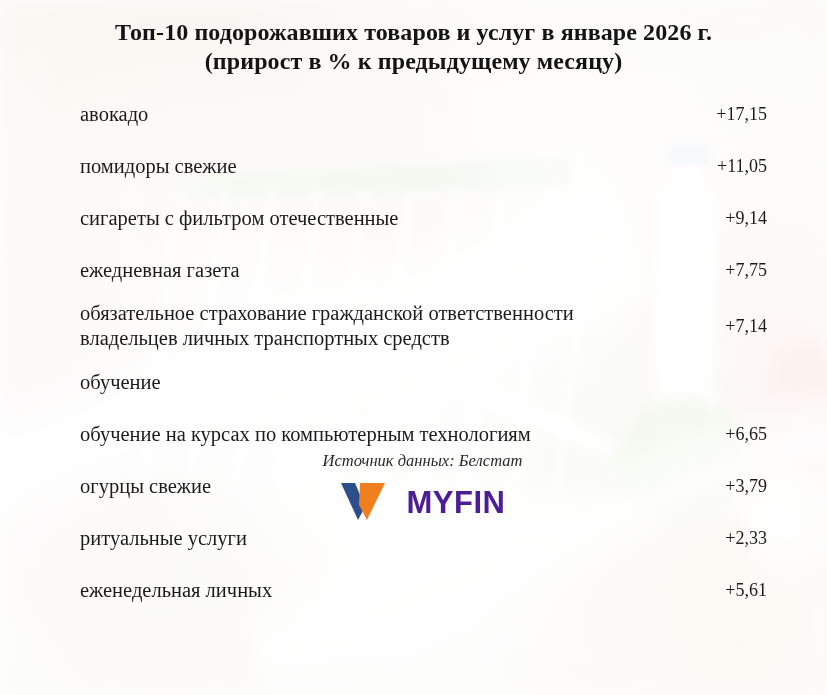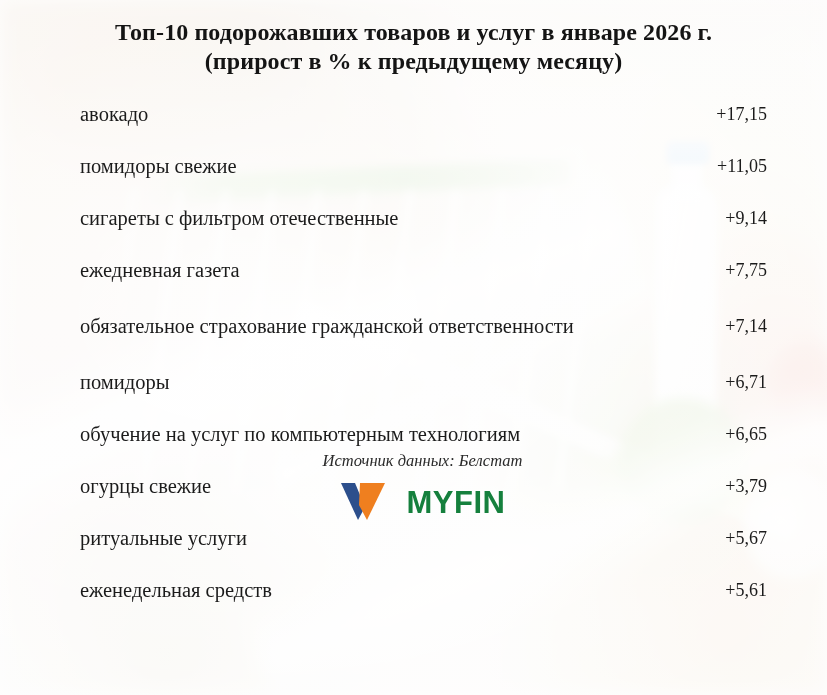--- a/index.html
+++ b/index.html
@@ -246,21 +246,21 @@
     align-items: center;
     gap: 9px;
     padding-bottom: 4px;
   }
   .logo-mark { display: block; }
   .logo-word {
     font-family: "Liberation Sans", "DejaVu Sans", sans-serif;
     font-size: 31px;
     font-weight: bold;
     letter-spacing: 0.5px;
-    color: #15803d;
+    color: #4c1d95;
     margin-left: 12px;
   }
 </style>
 </head>
 <body>
 
 <div id="poster">
 
   <div class="bg-layer bg-base"></div>
   <div class="bg-cart-bar"></div>
@@ -305,46 +305,46 @@
       </div>
 
       <div class="row">
         <div class="row-label">ежедневная газета</div>
         <div class="row-value">+7,75</div>
       </div>
 
       <div class="row tall">
         <div class="row-label">
           <span class="l1">обязательное страхование гражданской ответственности</span>
+          <span class="l2">владельцев личных транспортных средств</span>
         </div>
         <div class="row-value">+7,14</div>
       </div>
 
       <div class="row">
-        <div class="row-label">помидоры</div>
-        <div class="row-value">+6,71</div>
-      </div>
-
-      <div class="row">
-        <div class="row-label">обучение на услуг по компьютерным технологиям</div>
+        <div class="row-label">обучение</div>
+      </div>
+
+      <div class="row">
+        <div class="row-label">обучение на курсах по компьютерным технологиям</div>
         <div class="row-value">+6,65</div>
       </div>
 
       <div class="row">
         <div class="row-label">огурцы свежие</div>
         <div class="row-value">+3,79</div>
       </div>
 
       <div class="row">
         <div class="row-label">ритуальные услуги</div>
-        <div class="row-value">+5,67</div>
-      </div>
-
-      <div class="row">
-        <div class="row-label">еженедельная средств</div>
+        <div class="row-value">+2,33</div>
+      </div>
+
+      <div class="row">
+        <div class="row-label">еженедельная личных</div>
         <div class="row-value">+5,61</div>
       </div>
 
     </div>
 
     <div class="footer">
       <div class="source">Источник данных: Белстат</div>
       <div class="logo">
         <span class="logo-mark">
           <svg width="46" height="40" viewBox="0 0 46 40" aria-hidden="true">

